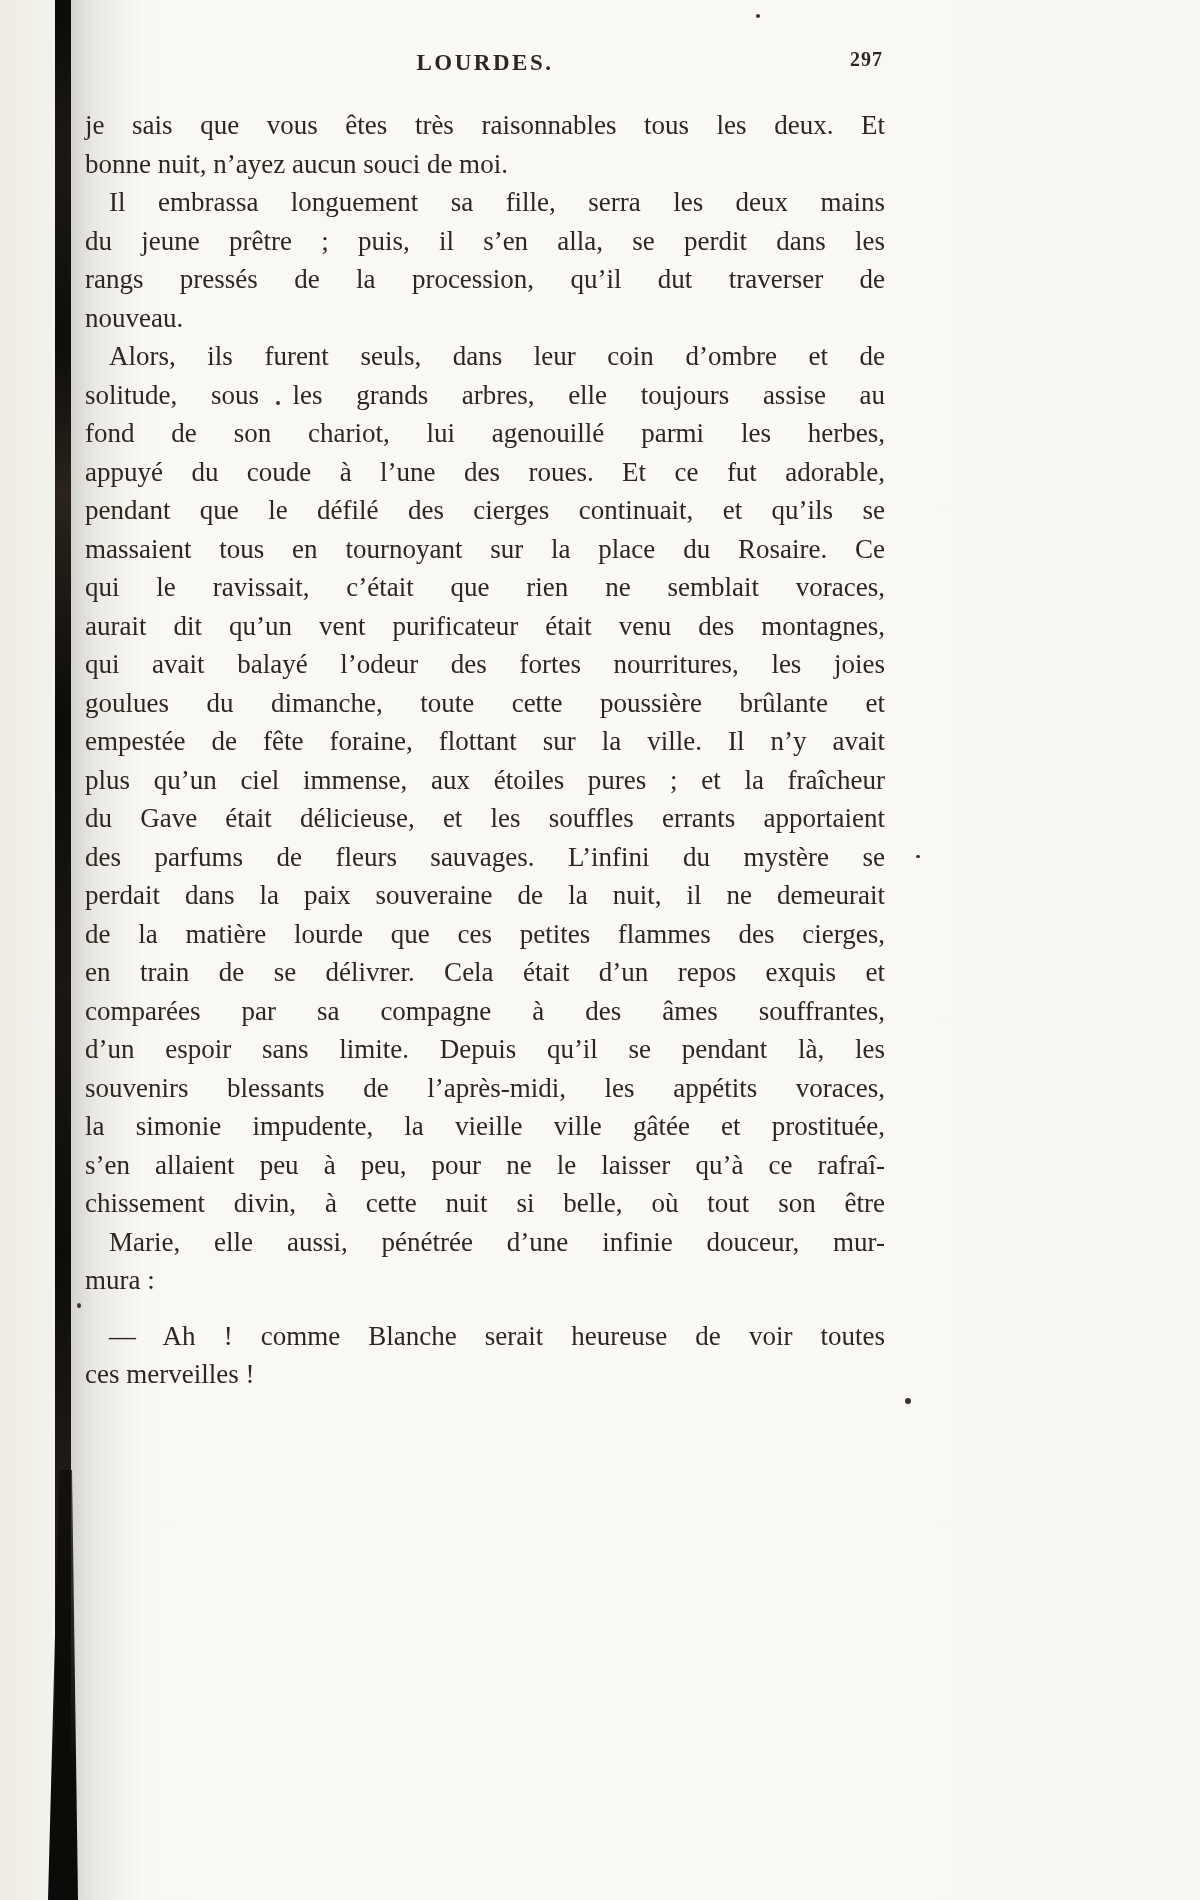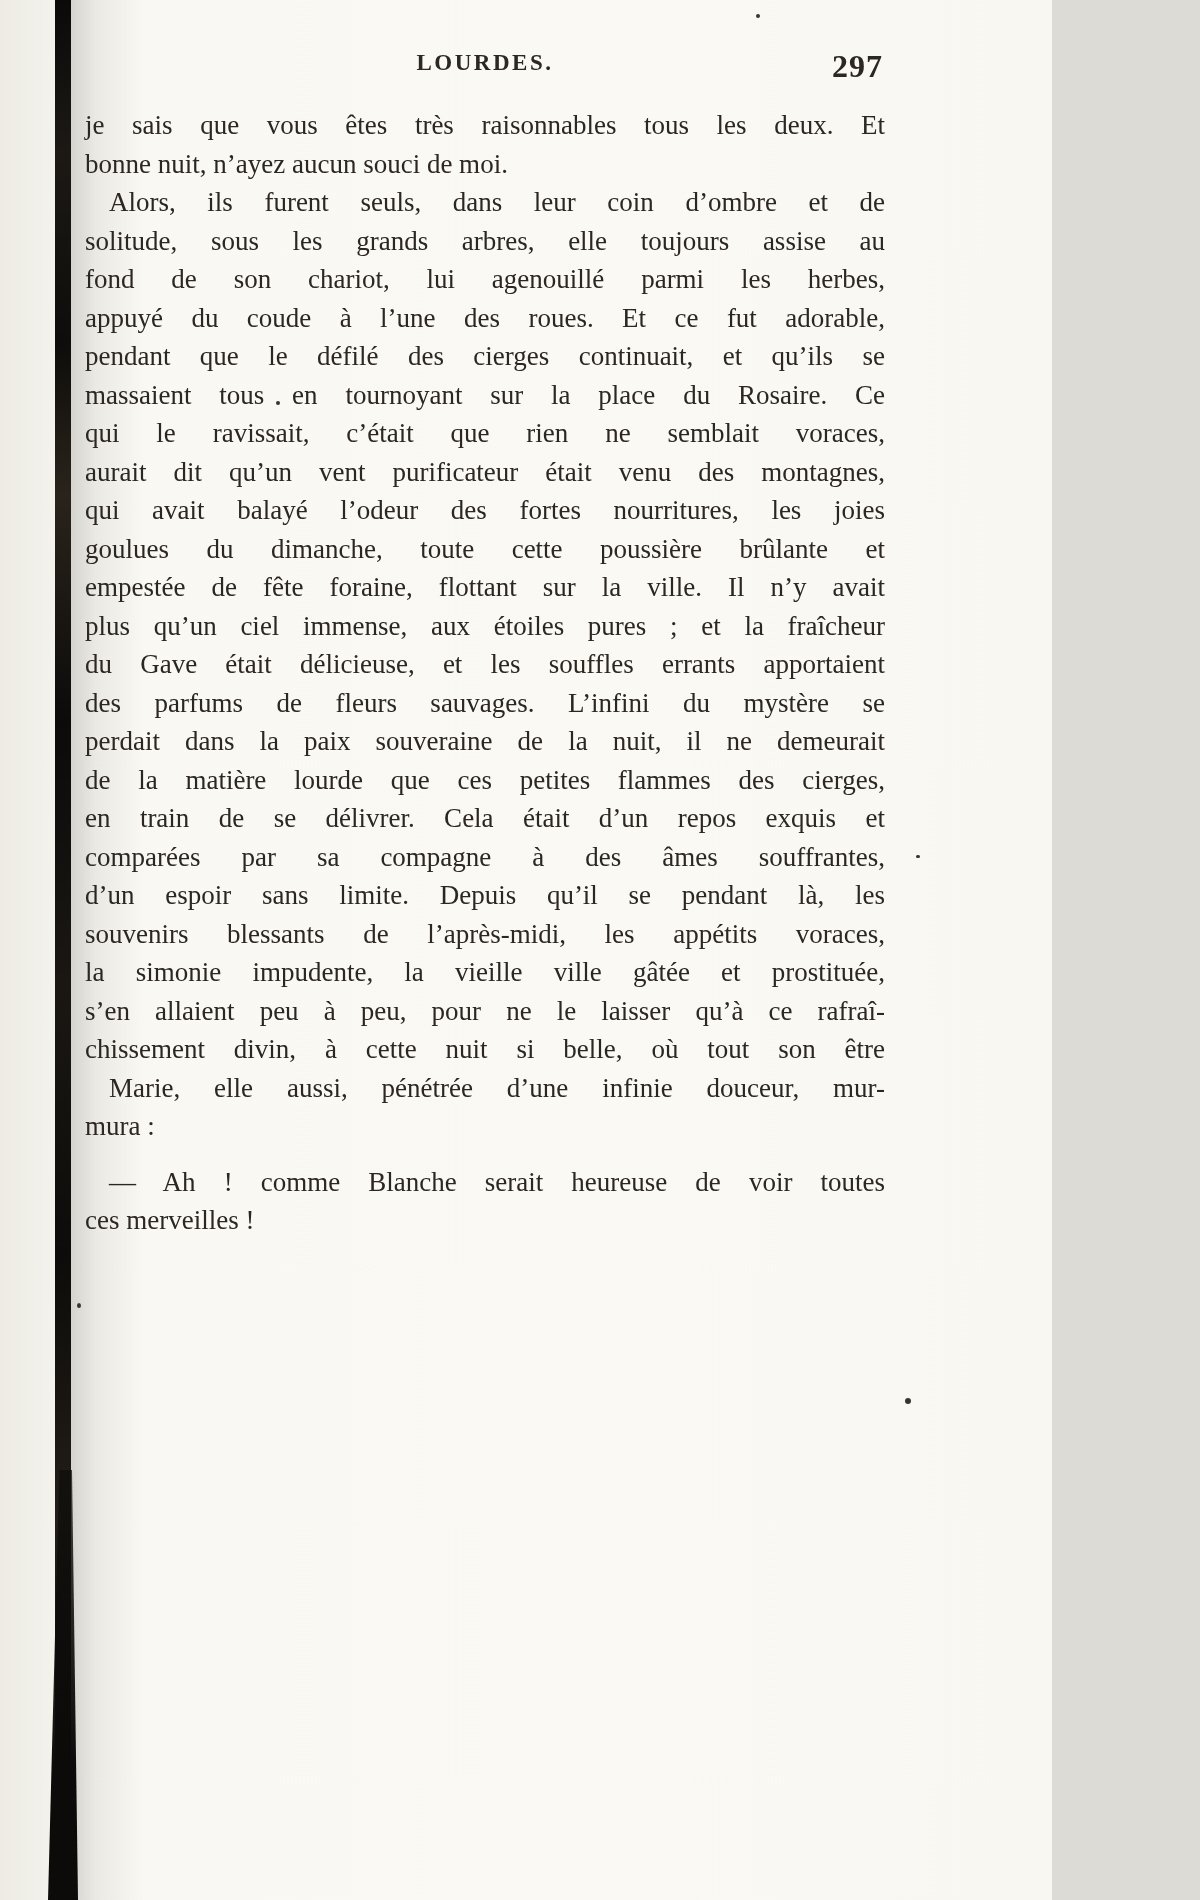--- a/index.html
+++ b/index.html
@@ -1,18 +1,18 @@
 <!DOCTYPE html>
 <html lang="fr"><head>
 <meta charset="utf-8">
 <style>
   html, body { margin: 0; padding: 0; background: #dddbd5; }
   .page {
     position: relative;
-    width: 1052px;
+    width: 1200px;
     height: 1900px;
     background:
       linear-gradient(90deg, #edebe4 0px, #f5f4ee 70px, #f9f8f3 140px, #faf9f4 60%, #f8f7f2 100%);
     overflow: hidden;
     font-family: "Liberation Serif", "DejaVu Serif", serif;
     color: #2d2721;
   }
   
   .binding {
     position: absolute;
@@ -45,21 +45,21 @@
   }
   .running-title {
     font-weight: bold;
     font-size: 23px;
     letter-spacing: 2.5px;
   }
   .page-number {
     position: absolute;
     right: 2px; top: -2px;
     font-weight: bold;
-    font-size: 32px;
+    font-size: 20px;
     letter-spacing: 1px;
   }
   .page-body {
     position: absolute;
     top: 106px; left: 85px; width: 800px;
     font-size: 27px;
     line-height: 38.5px;
   }
   .paragraph { margin: 0; }
   .paragraph:last-child { margin-top: 17px; }
@@ -87,20 +87,26 @@
 
   <header class="header">
     <span class="running-title">LOURDES.</span>
     <span class="page-number">297</span>
   </header>
 
   <main class="page-body">
       <div class="paragraph">
         <div class="line just">je sais que vous êtes très raisonnables tous les deux. Et</div>
         <div class="line">bonne nuit, n’ayez aucun souci de moi.</div>
+      </div>
+      <div class="paragraph">
+        <div class="line just indent">Il embrassa longuement sa fille, serra les deux mains</div>
+        <div class="line just">du jeune prêtre ; puis, il s’en alla, se perdit dans les</div>
+        <div class="line just">rangs pressés de la procession, qu’il dut traverser de</div>
+        <div class="line">nouveau.</div>
       </div>
       <div class="paragraph">
         <div class="line just indent">Alors, ils furent seuls, dans leur coin d’ombre et de</div>
         <div class="line just">solitude, sous les grands arbres, elle toujours assise au</div>
         <div class="line just">fond de son chariot, lui agenouillé parmi les herbes,</div>
         <div class="line just">appuyé du coude à l’une des roues. Et ce fut adorable,</div>
         <div class="line just">pendant que le défilé des cierges continuait, et qu’ils se</div>
         <div class="line just">massaient tous en tournoyant sur la place du Rosaire. Ce</div>
         <div class="line just">qui le ravissait, c’était que rien ne semblait voraces,</div>
         <div class="line just">aurait dit qu’un vent purificateur était venu des montagnes,</div>

